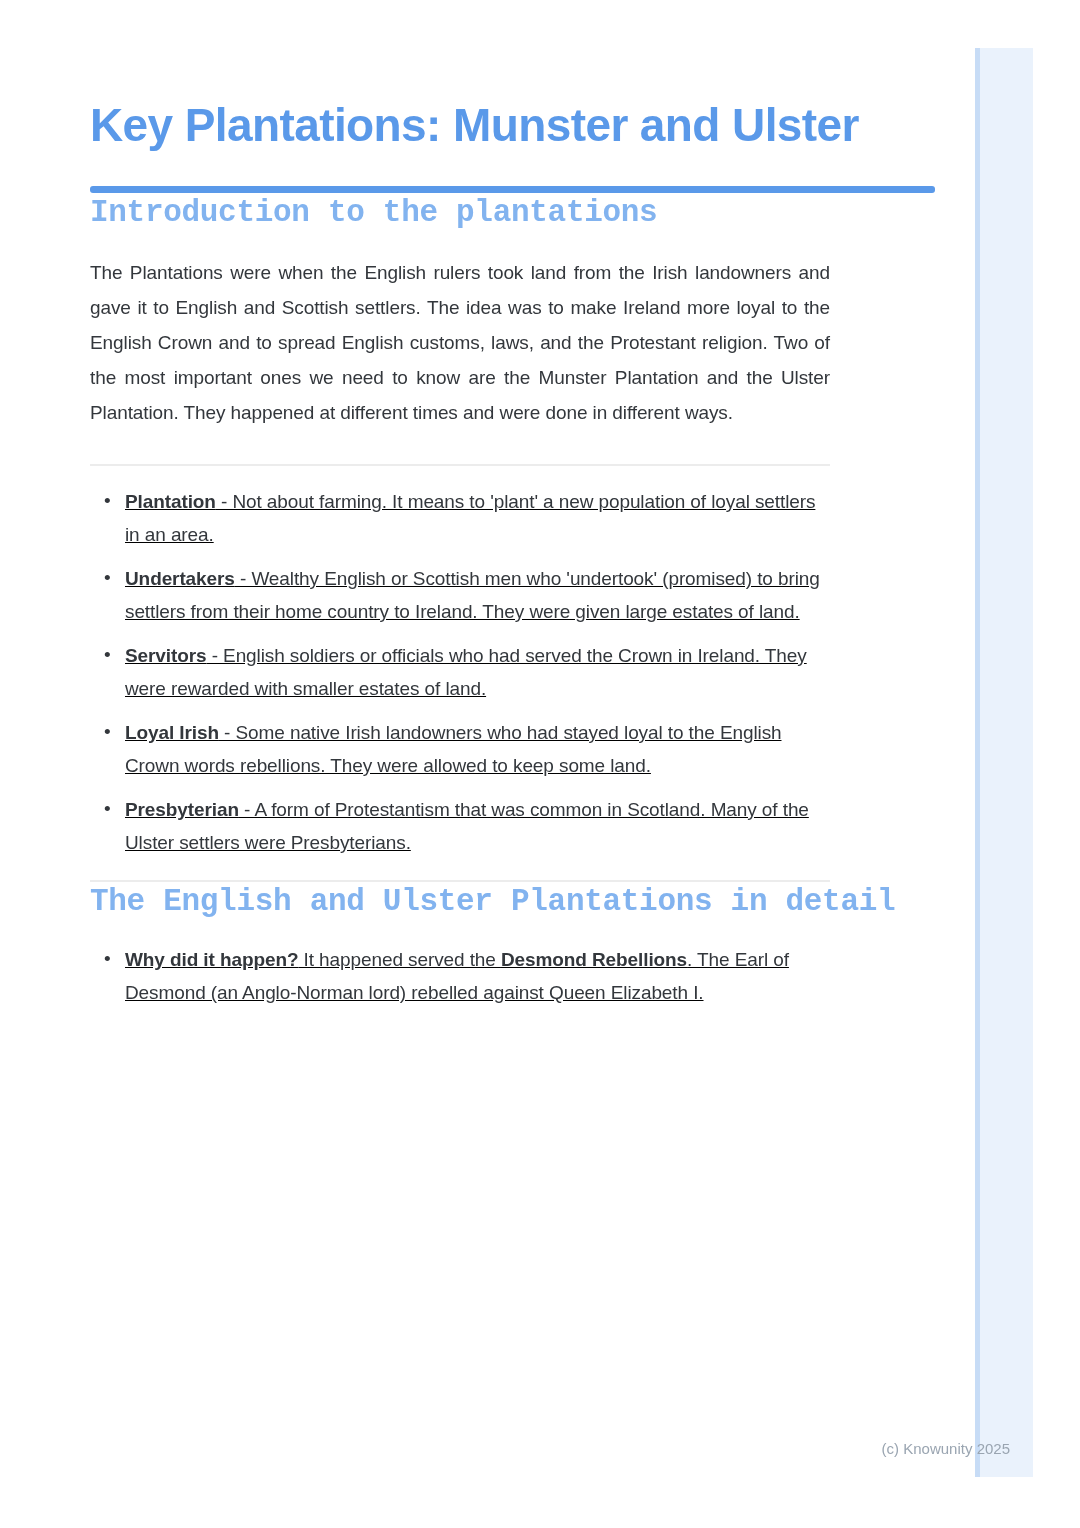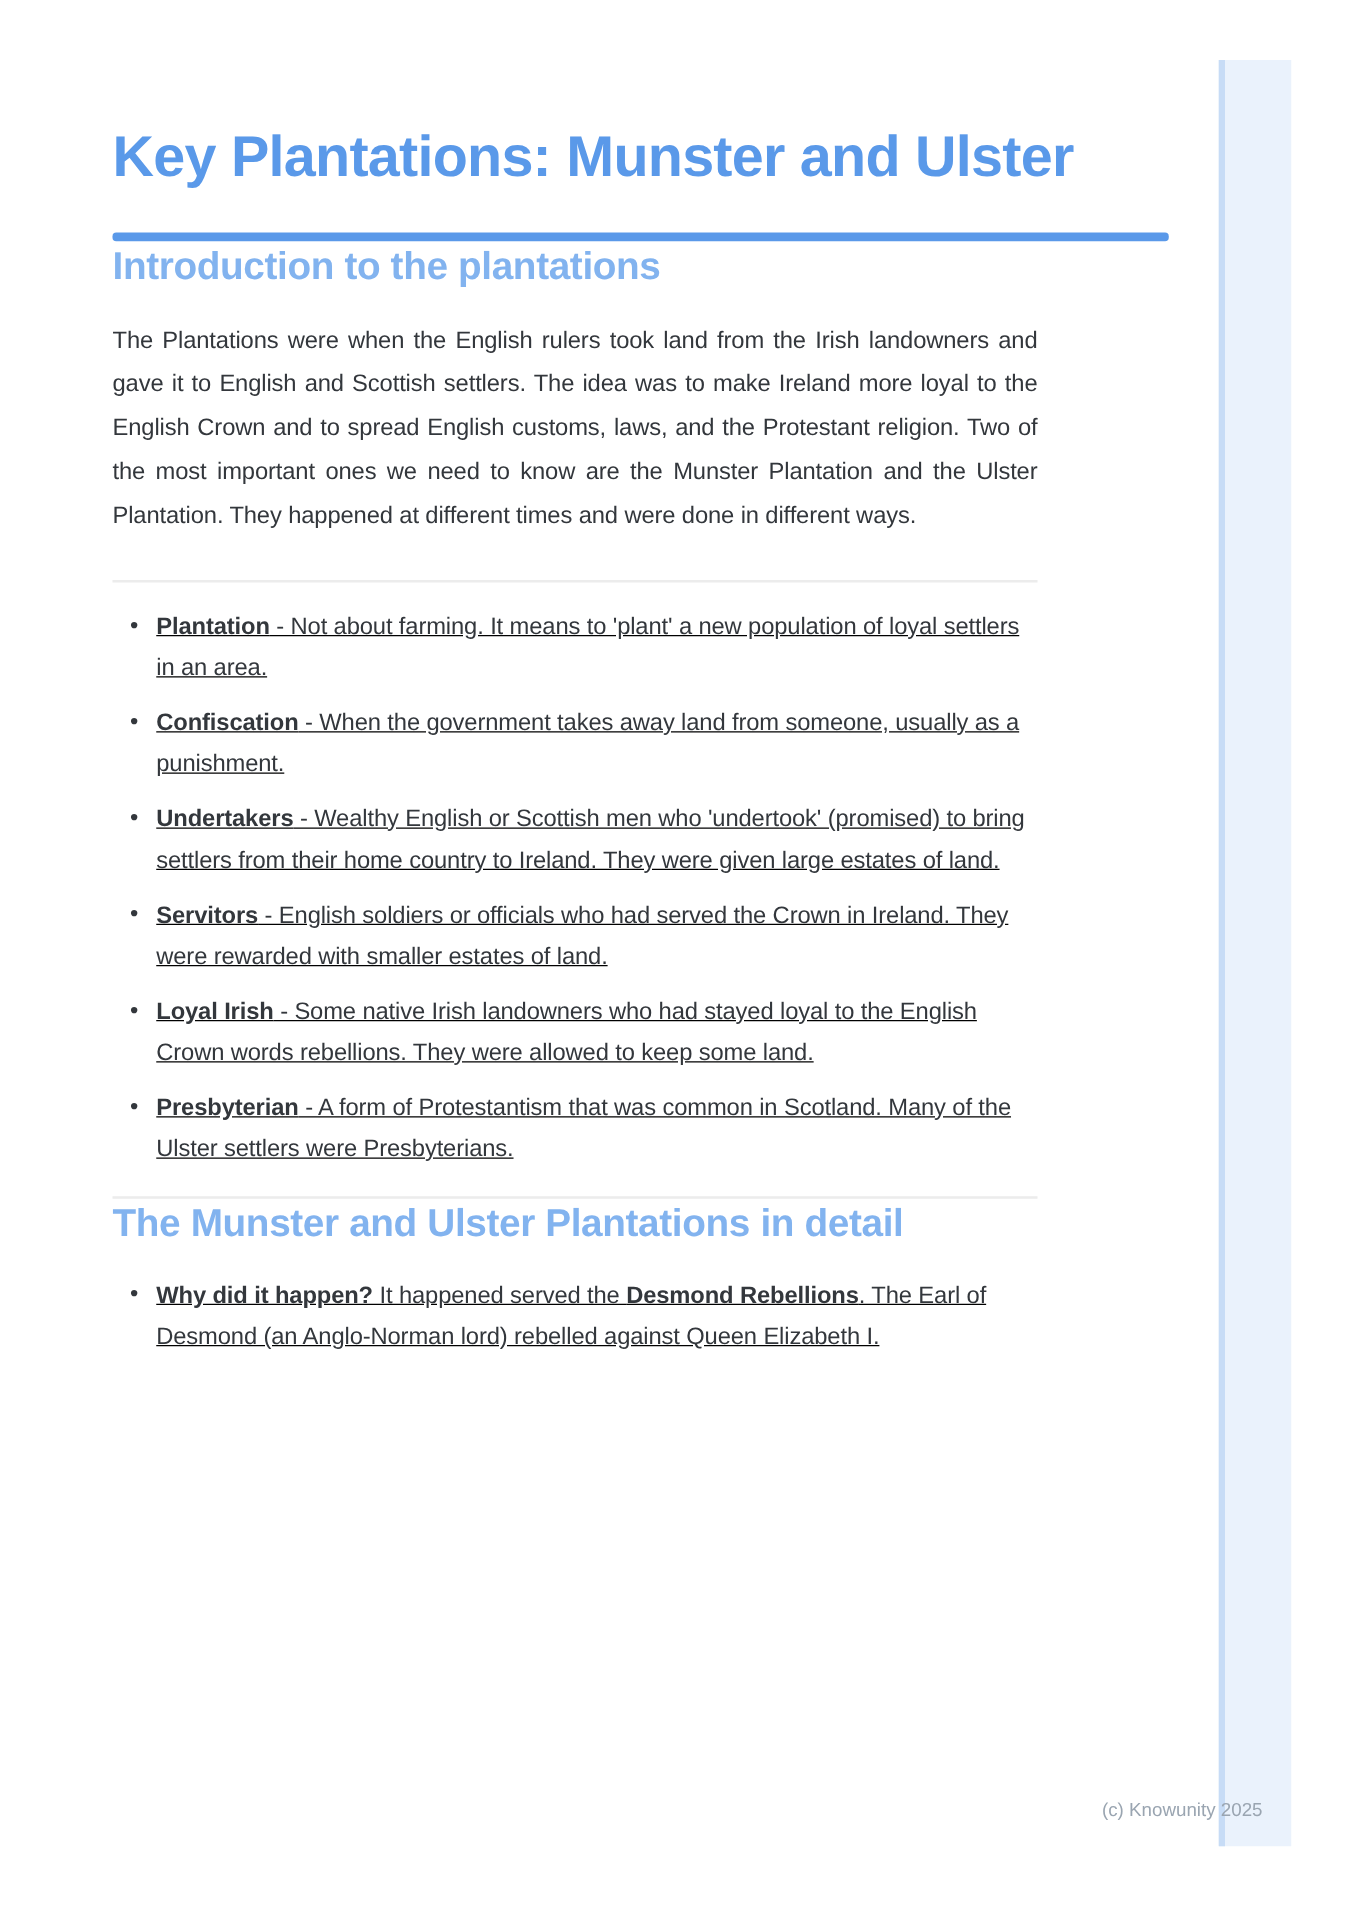--- a/index.html
+++ b/index.html
@@ -40,20 +40,21 @@
     border-radius:3px;
     background:var(--title-blue,#5a99e9);
   }
   h2.sec-heading {
     margin:0;
     font-size:31px;
     line-height:40px;
     font-weight:700;
     letter-spacing:-0.3px;
     color:var(--heading-blue,#82b3ef);
+    font-family:Liberation Mono, monospace;
   }
   .intro-heading   { margin-top:44px; }
   .keywords-heading{ margin-top:30px; }
   .detail-heading  { margin-top:46px; }
   h3.sub-heading {
     margin:28px 0 0 0;
     font-size:25px;
     line-height:32px;
     font-weight:700;
     letter-spacing:-0.2px;
@@ -119,30 +120,29 @@
     <h1 class="doc-title">Key Plantations: Munster and Ulster</h1>
     <div class="title-rule"></div>
 
     <h2 class="sec-heading intro-heading">Introduction to the plantations</h2>
     <p class="body-par">The Plantations were when the English rulers took land from the Irish landowners and gave it to English and Scottish settlers. The idea was to make Ireland more loyal to the English Crown and to spread English customs, laws, and the Protestant religion. Two of the most important ones we need to know are the Munster Plantation and the Ulster Plantation. They happened at different times and were done in different ways.</p>
 
     <div class="divider"></div>
 
     <ul class="dot-list keywords-list">
         <li><b>Plantation</b><span> - Not about farming. It means to 'plant' a new population of loyal settlers in an area.</span></li>
-        <li><b>Confiscation</b><span> - When the government takes away land from someone, usually as a punishment.</span></li>
         <li><b>Undertakers</b><span> - Wealthy English or Scottish men who 'undertook' (promised) to bring settlers from their home country to Ireland. They were given large estates of land.</span></li>
         <li><b>Servitors</b><span> - English soldiers or officials who had served the Crown in Ireland. They were rewarded with smaller estates of land.</span></li>
         <li><b>Loyal Irish</b><span> - Some native Irish landowners who had stayed loyal to the English Crown words rebellions. They were allowed to keep some land.</span></li>
         <li><b>Presbyterian</b><span> - A form of Protestantism that was common in Scotland. Many of the Ulster settlers were Presbyterians.</span></li>
       </ul>
 
     <div class="divider divider-2"></div>
 
-    <h2 class="sec-heading detail-heading">The Munster and Ulster Plantations in detail</h2>
+    <h2 class="sec-heading detail-heading">The English and Ulster Plantations in detail</h2>
     <ul class="dot-list munster-list">
         <li><b>Why did it happen?</b><span> It happened served the </span><b>Desmond Rebellions</b><span>. The Earl of Desmond (an Anglo-Norman lord) rebelled against Queen Elizabeth I.</span></li>
       </ul>
 
   </div>
 
   <div class="page-footer">(c) Knowunity 2025</div>
 
 </div>
 

